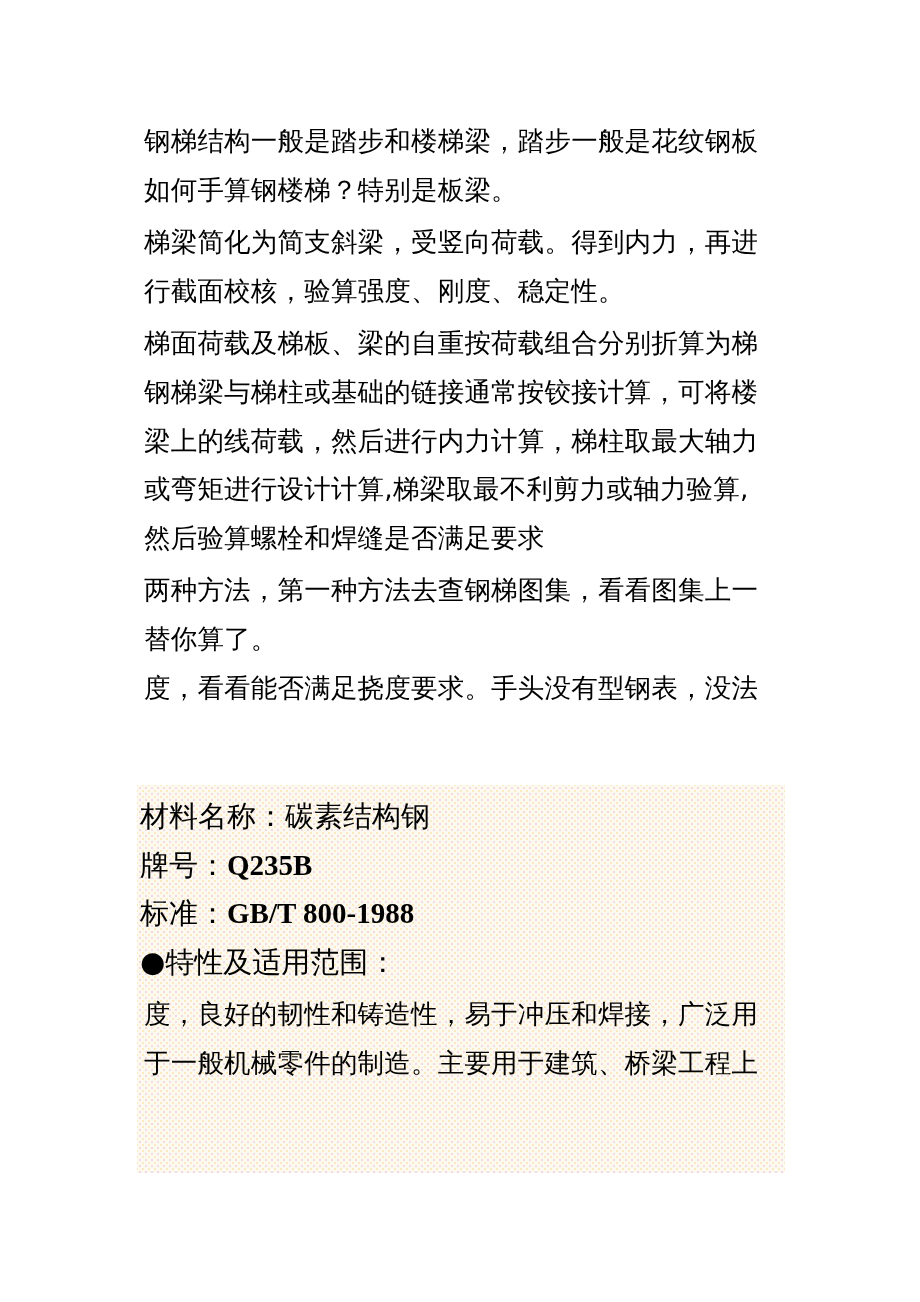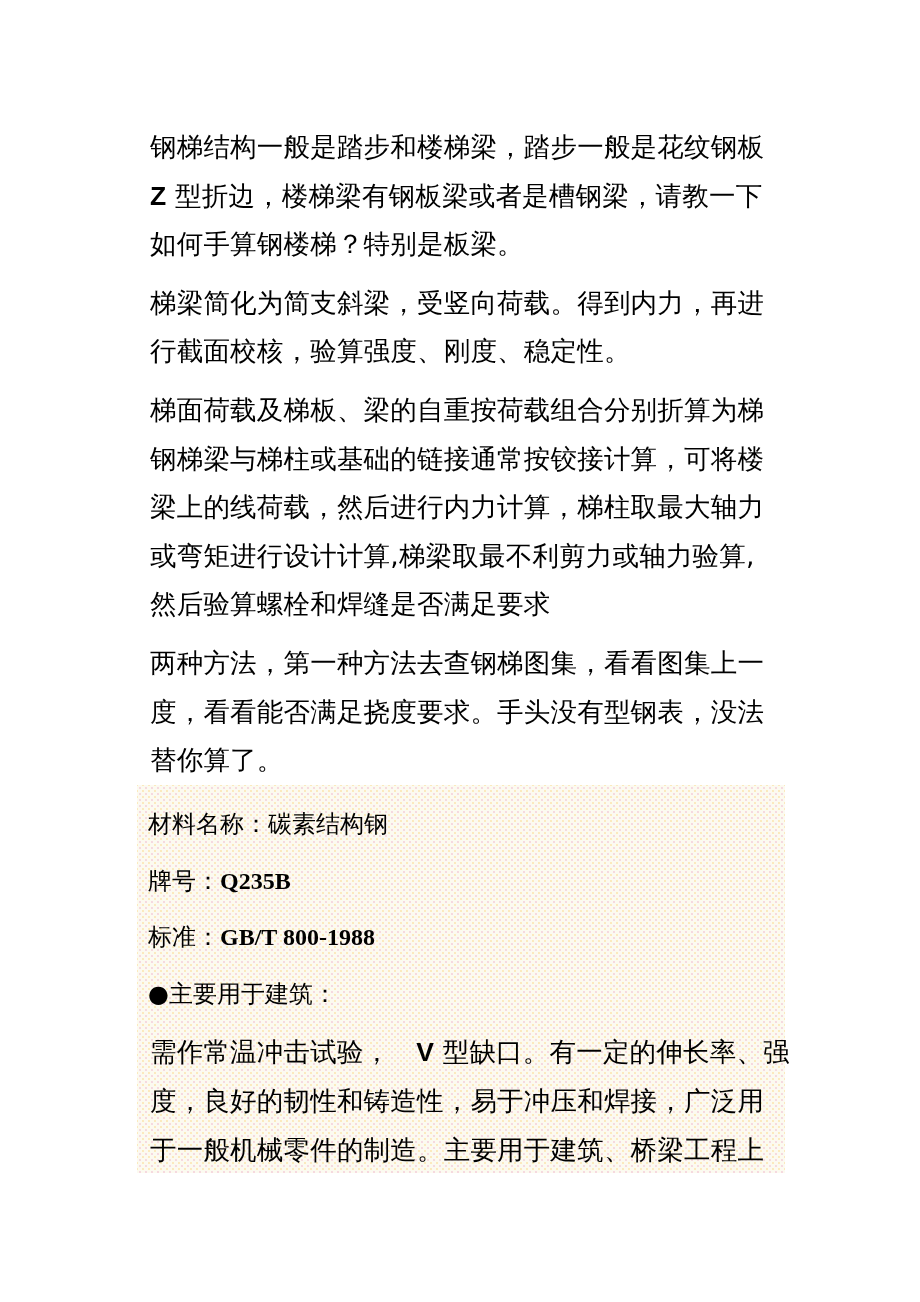--- a/index.html
+++ b/index.html
@@ -17,21 +17,21 @@
     }
     .page {
       position: absolute;
       left: 140px;
       top: 113px;
       width: 645px;
     }
     .para {
       font-size: 26.5px;
       line-height: 48.6px;
-      margin: 10px;
+      margin: 4px;
       letter-spacing: 0.2px;
       text-align: justify;
       text-align-last: left;
       word-break: break-all;
     }
     .line { display: block; white-space: nowrap; }
     .latin-bold {
       font-family: "Liberation Sans", "DejaVu Sans", sans-serif;
       font-weight: bold;
     }
@@ -48,72 +48,70 @@
       background-size: 6px 6px, 6px 6px;
       background-position: 0 0, 3px 3px;
     }
     .shaded-content {
       position: absolute;
       left: 140px;
       top: 792px;
       width: 645px;
     }
     .kv {
-      font-size: 24px;
+      font-size: 29px;
       line-height: 48.6px;
-      margin: 8px;
+      margin: 0;
       white-space: nowrap;
     }
     .kv .value {
       font-family: Liberation Serif, serif;
       font-weight: bold;
     }
   </style>
 </head>
 <body>
 
 <div class="page">
 
   <p class="para">
     <span class="line">钢梯结构一般是踏步和楼梯梁，踏步一般是花纹钢板</span>
-    <span class="line"><span class="latin-bold">Z</span> <span>型折边，楼梯梁有钢板梁或者是槽钢梁，请教一下</span></span>
     <span class="line">如何手算钢楼梯？特别是板梁。</span>
   </p>
 
   <p class="para">
     <span class="line">梯梁简化为简支斜梁，受竖向荷载。得到内力，再进</span>
     <span class="line">行截面校核，验算强度、刚度、稳定性。</span>
   </p>
 
   <p class="para">
     <span class="line">梯面荷载及梯板、梁的自重按荷载组合分别折算为梯</span>
     <span class="line">钢梯梁与梯柱或基础的链接通常按铰接计算，可将楼</span>
     <span class="line">梁上的线荷载，然后进行内力计算，梯柱取最大轴力</span>
     <span class="line">或弯矩进行设计计算,梯梁取最不利剪力或轴力验算,</span>
     <span class="line">然后验算螺栓和焊缝是否满足要求</span>
   </p>
 
   <p class="para">
     <span class="line">两种方法，第一种方法去查钢梯图集，看看图集上一</span>
+    <span class="line">替你算了。</span>
     <span class="line">度，看看能否满足挠度要求。手头没有型钢表，没法</span>
-    <span class="line">替你算了。</span>
   </p>
 </div>
 
 <div class="shaded"></div>
 
 <div class="shaded-content">
   <p class="kv">
     <span>材料名称：</span><span>碳素结构钢</span>
   </p>
   <p class="kv">
     <span>牌号：</span><span class="value">Q235B</span>
   </p>
   <p class="kv">
     <span>标准：</span><span class="value">GB/T 800-1988</span>
   </p>
-  <p class="kv">●主要用于建筑：</p>
+  <p class="kv">●特性及适用范围：</p>
   <p class="para">
-    <span class="line"><span>需作常温冲击试验，</span>&nbsp;&nbsp;&nbsp;<span class="latin-bold">V</span> <span>型缺口。有一定的伸长率、强</span></span>
     <span class="line">度，良好的韧性和铸造性，易于冲压和焊接，广泛用</span>
     <span class="line">于一般机械零件的制造。主要用于建筑、桥梁工程上</span>
   </p>
 </div>
 
 </body></html>

